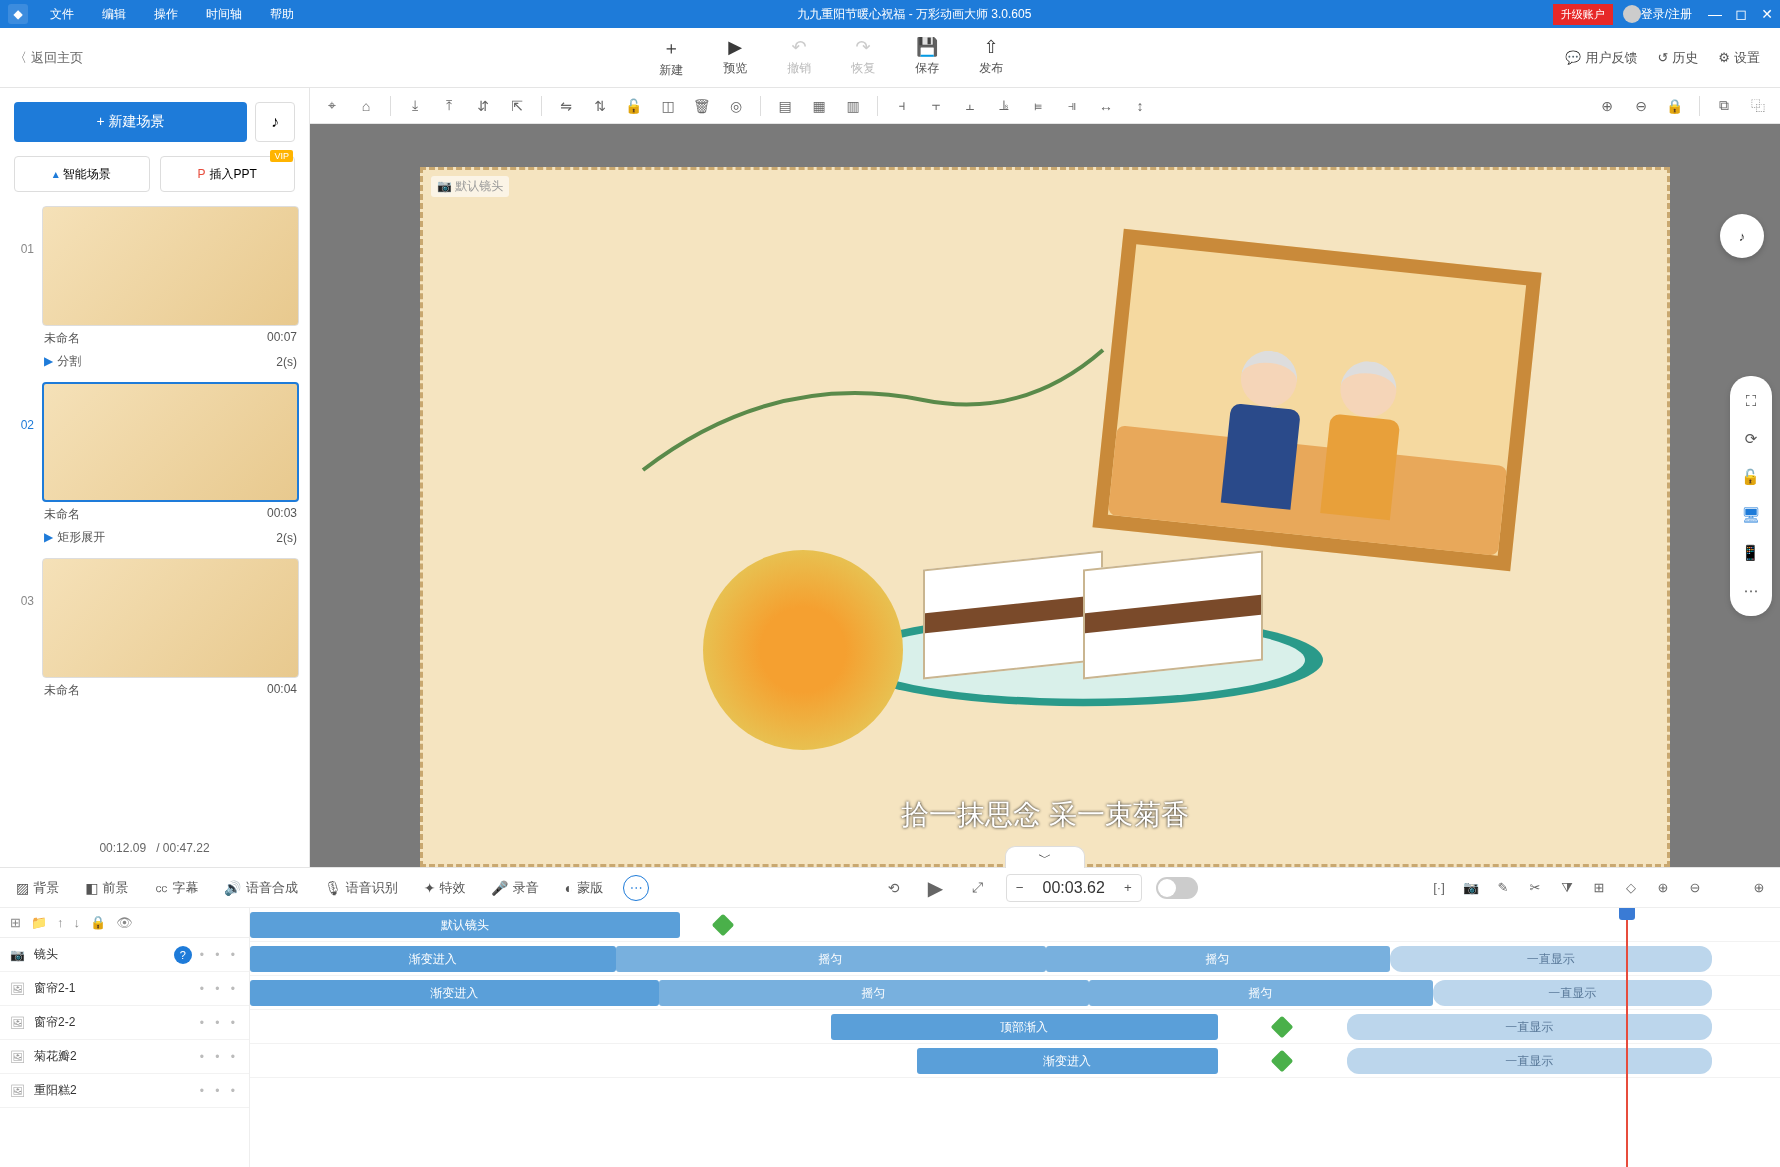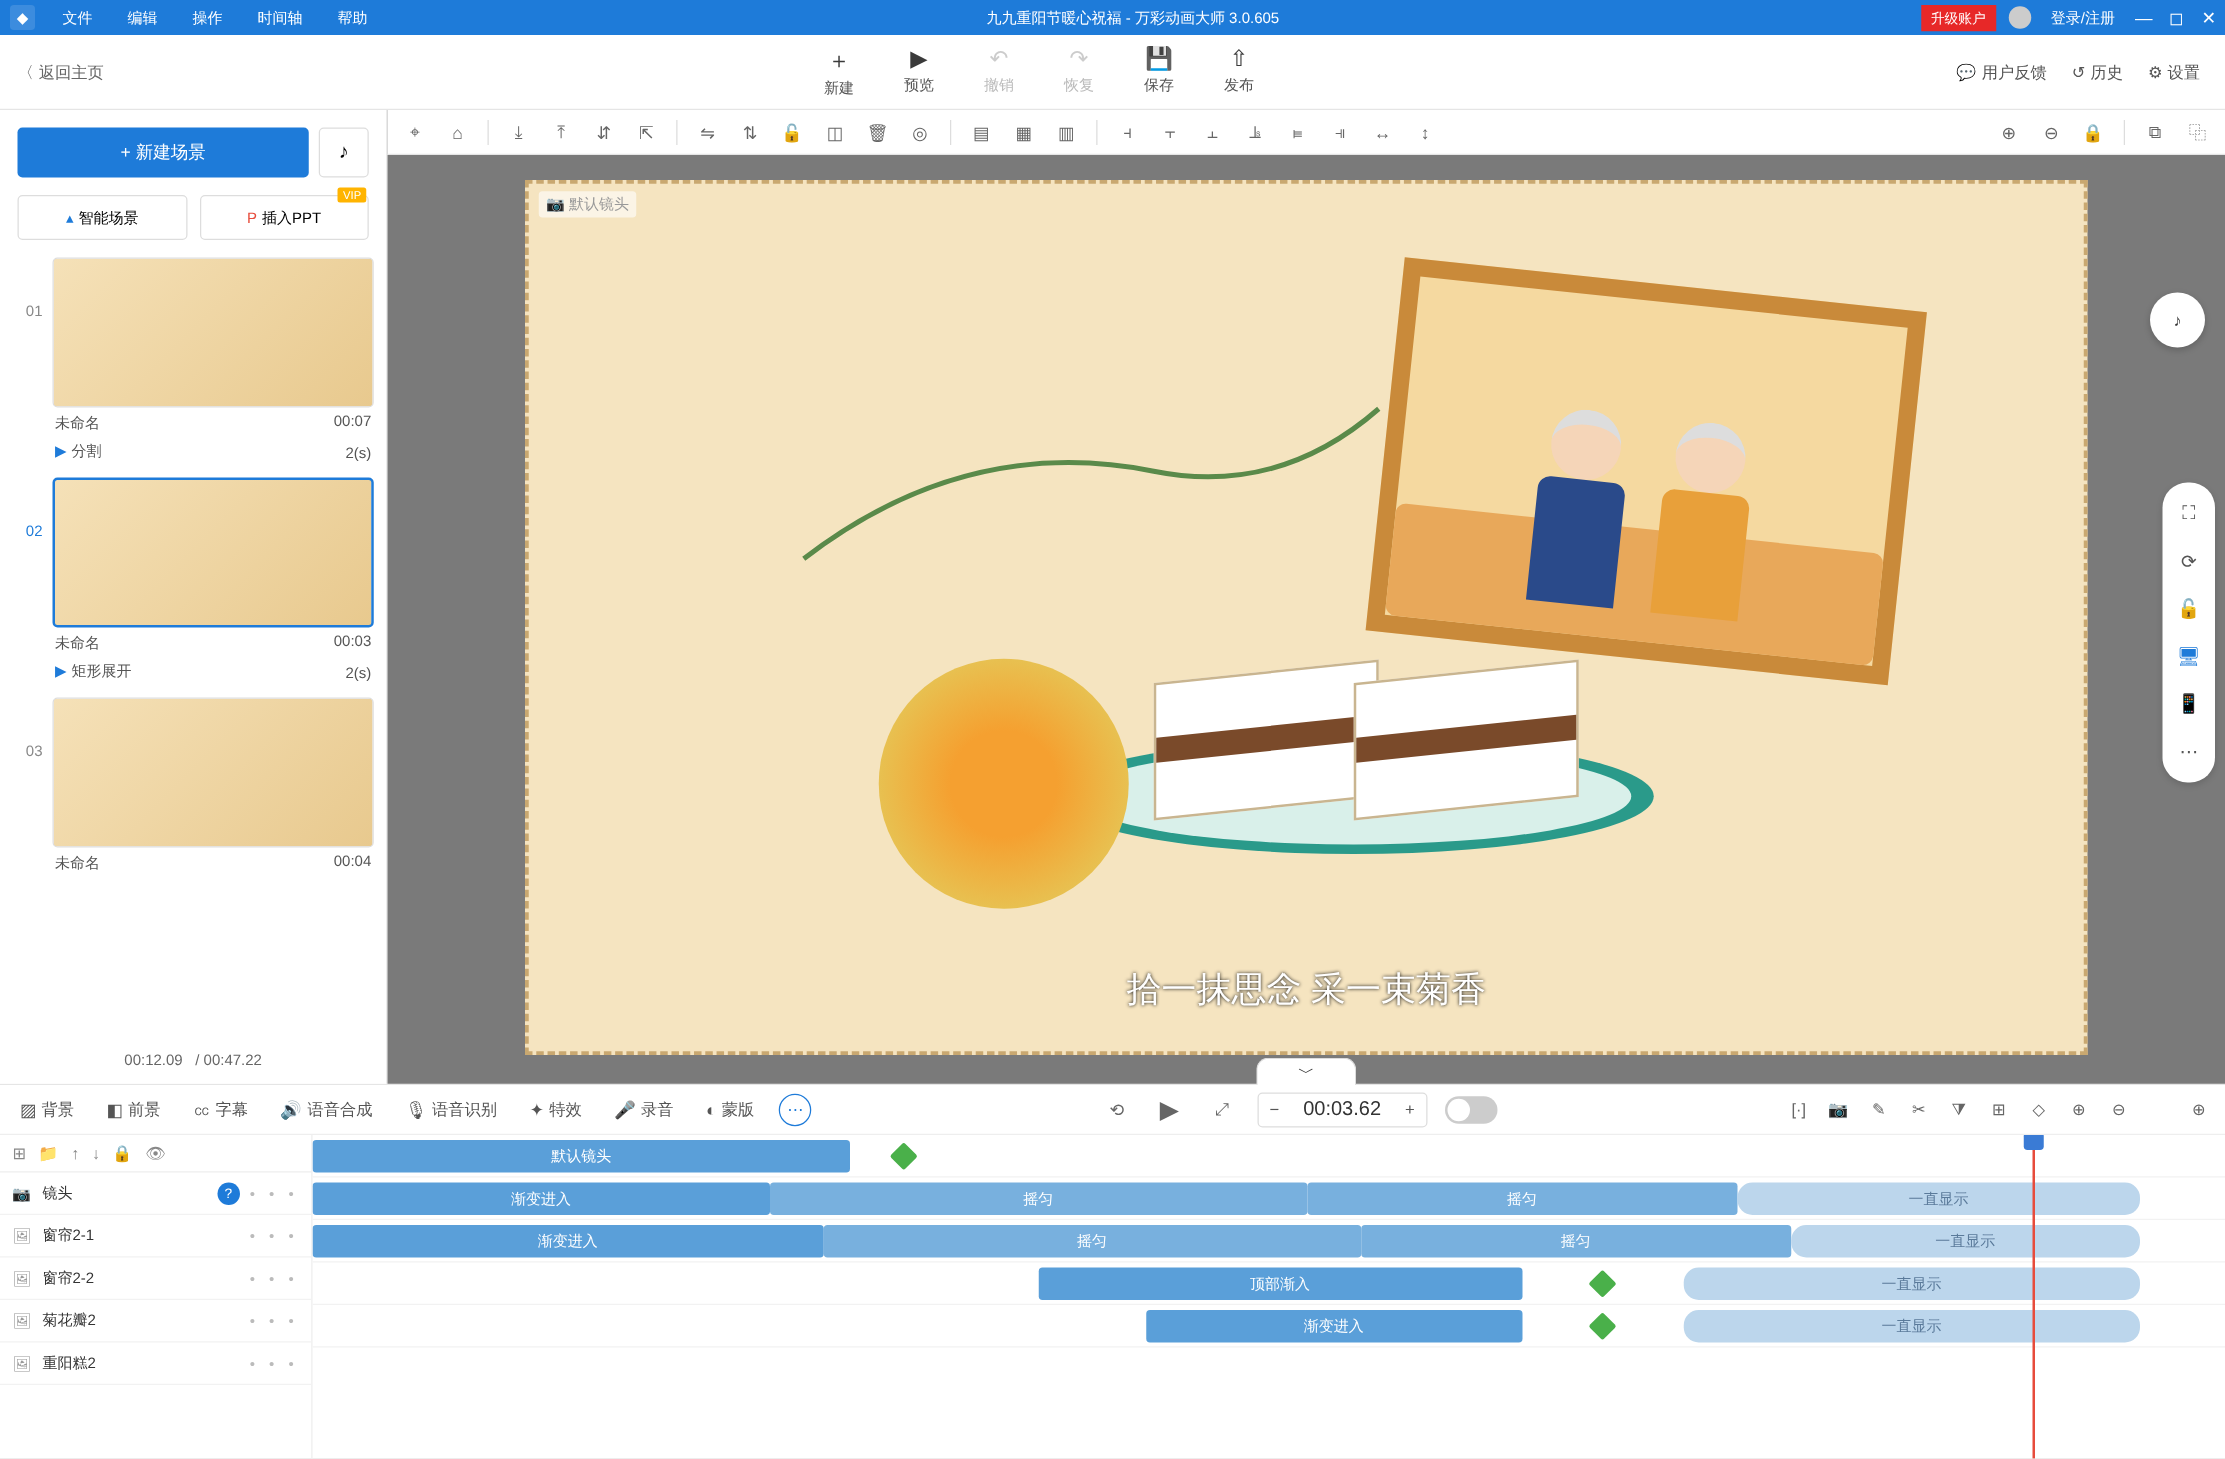--- a/index.html
+++ b/index.html
@@ -5,21 +5,21 @@
 * { margin:0; padding:0; box-sizing:border-box; font-family:"Microsoft YaHei",Arial,sans-serif; }
 body { width:1780px; height:1167px; background:#f5f5f5; overflow:hidden; font-size:13px; color:#333; }
 
 .titlebar { height:28px; background:#1e7bd9; display:flex; align-items:center; color:#fff; font-size:12px; }
 .titlebar .logo { width:20px; height:20px; margin:0 8px; border-radius:3px; background:#fff2; display:flex; align-items:center; justify-content:center; }
 .titlebar .menu { display:flex; }
 .titlebar .menu span { padding:0 14px; cursor:pointer; }
 .titlebar .title { flex:1; text-align:center; }
 .titlebar .right { display:flex; align-items:center;margin-left:32px; }
 .titlebar .upgrade { background:#e72828; padding:3px 8px; font-size:11px; }
-.titlebar .user { display:flex; align-items:center; gap:16px; padding:0 10px; }
+.titlebar .user { display:flex; align-items:center; gap:0; padding:0 10px; }
 .titlebar .avatar { width:18px; height:18px; border-radius:50%; background:#ccc; display:inline-block; }
 .titlebar .winbtn { width:26px; text-align:center; cursor:pointer; font-size:14px; }
 
 .toptool { height:60px; background:#fff; border-bottom:1px solid #e5e5e5; display:flex; align-items:center; }
 .toptool .back { padding:0 14px; color:#666; font-size:13px; cursor:pointer; display:flex; align-items:center; gap:4px; }
 .toptool .centerbtns { flex:1; display:flex; justify-content:center; gap:40px; }
 .toptool .tbtn { display:flex; flex-direction:column; align-items:center; gap:2px; cursor:pointer; color:#555; font-size:12px; }
 .toptool .tbtn.disabled { color:#bbb; }
 .toptool .ticon { font-size:18px; color:#3a3a3a; }
 .toptool .tbtn.disabled .ticon { color:#ccc; }
@@ -44,21 +44,21 @@
 .sceneitem.selected .thumb { border:2px solid #1e7bd9; }
 .sceneitem .meta { display:flex; justify-content:space-between; padding:4px 2px; font-size:12px; color:#555; }
 .sceneitem .trans { display:flex; justify-content:space-between; padding:2px 2px 6px; font-size:12px; color:#555; align-items:center; }
 .sceneitem .trans .playico { color:#1e7bd9; margin-right:4px; }
 .timefooter { padding:8px 0 12px; text-align:center; font-size:12px; color:#666; }
 
 .canvasarea { flex:1; background:#7a7a7a; display:flex; flex-direction:column; position:relative; }
 .canvastool { height:36px; background:#fff; border-bottom:1px solid #e5e5e5; display:flex; align-items:center; padding:0 8px; gap:6px; }
 .canvastool .sep { width:1px; height:20px; background:#ddd; margin:0 4px; }
 .ctlbtn { width:28px; height:28px; display:flex; align-items:center; justify-content:center; color:#666; cursor:pointer; border-radius:3px; font-size:14px; }
-.canvaswrap { flex:1; display:flex; align-items:flex-start; justify-content:center; position:relative;margin-top:20px; }
+.canvaswrap { flex:1; display:flex; align-items:flex-end; justify-content:center; position:relative; }
 .canvas { width:1250px; height:700px; background:#f5e4c0; border:3px dashed #c9a870; position:relative; overflow:hidden; }
 .canvas .camlabel { position:absolute; top:6px; left:8px; color:#999; font-size:12px; background:#fff9; padding:2px 6px; border-radius:3px; }
 .canvas .plate { position:absolute; left:420px; top:380px; width:480px; height:220px; border-radius:50%; background:#2a9a8a; transform:scaleY(0.42); }
 .canvas .plate::after { content:""; position:absolute; inset:18px; border-radius:50%; background:#d9f0ea; }
 .canvas .cake1,.canvas .cake2 { position:absolute; width:180px; height:110px; background:#fff; border:2px solid #c9b590; top:390px; }
 .canvas .cake1 { left:500px; transform:skewY(-6deg); }
 .canvas .cake2 { left:660px; transform:skewY(-6deg); }
 .canvas .cake1::before,.canvas .cake2::before { content:""; position:absolute; left:0; right:0; top:40%; height:20px; background:#7a4a2a; }
 .canvas .frame { position:absolute; right:140px; top:80px; width:420px; height:300px; border:14px solid #c98a3a; background:#f5d9a0; transform:rotate(6deg); }
 .canvas .couple { position:absolute; inset:10px; display:flex; align-items:flex-end; justify-content:center; gap:10px; }

